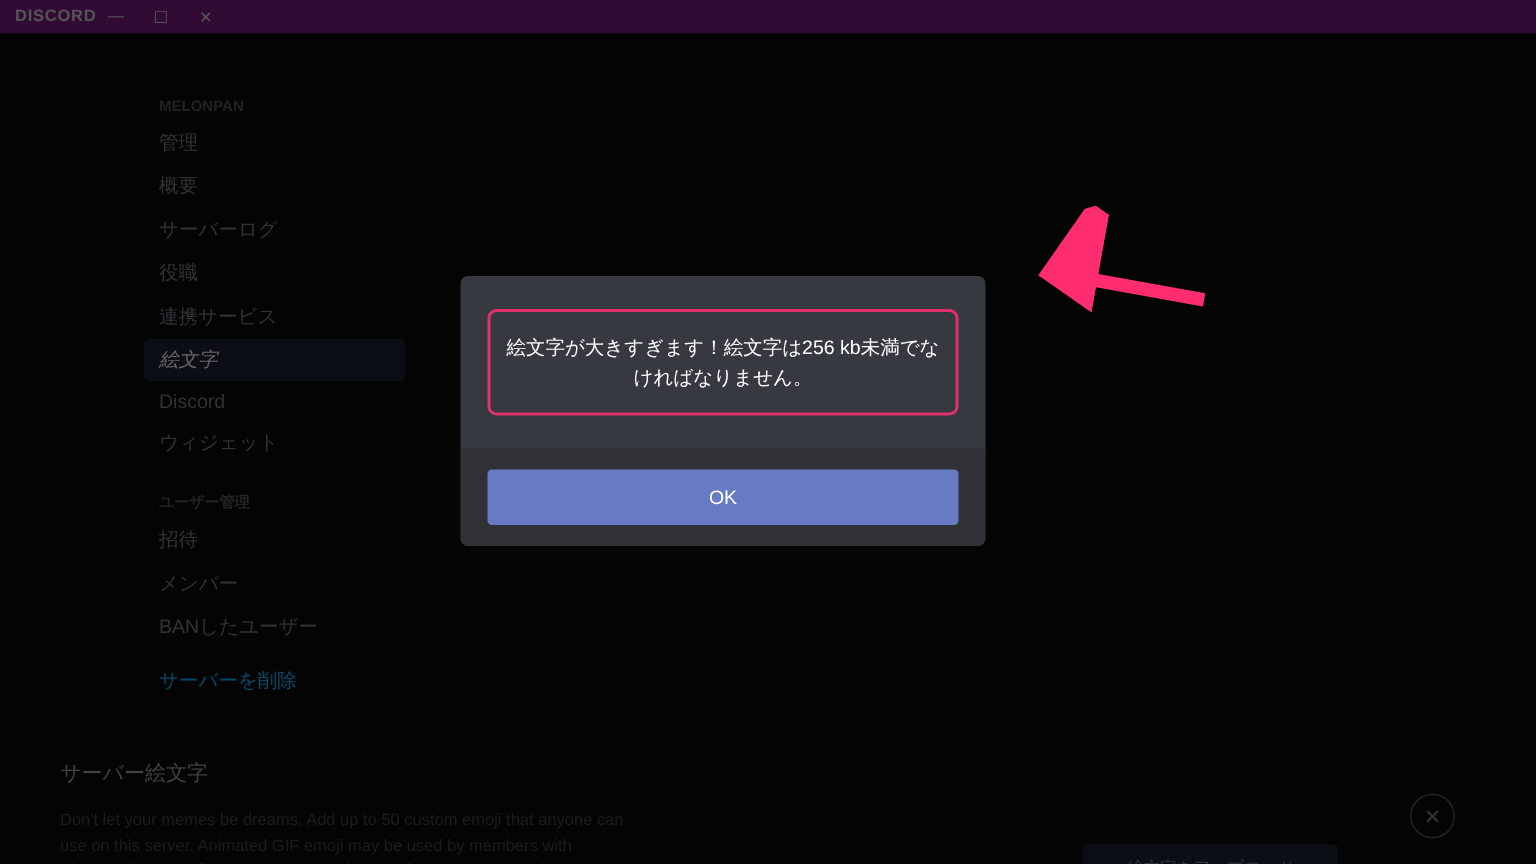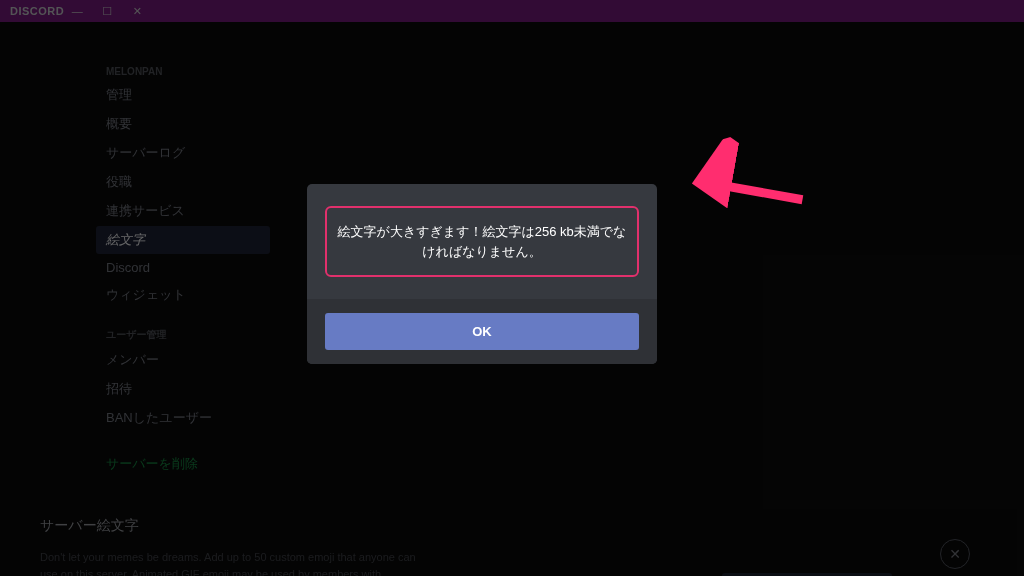--- a/index.html
+++ b/index.html
@@ -42,21 +42,21 @@
       color: #6c6f77;
       cursor: pointer;
       border-radius: 3px;
       margin-bottom: 1px;
     }
     .nav-item.selected {
       background: #1c2031;
       color: #dfe0e2;
       font-style: italic;
     }
-    .nav-item.danger { color: #15803d; margin-top: 18px; }
+    .nav-item.danger { color: #0ea5e9; margin-top: 8px; }
     .section-spacer { height: 12px; }
 
     .main {
       flex: 1;
       padding: 38px 40px 0 40px;
       position: relative;
     }
     .page-title {
       font-size: 14px;
       font-weight: 400;
@@ -139,21 +139,21 @@
       background: #2f3136;
       padding: 14px 18px;
     }
     .ok-btn {
       width: 100%;
       background: #677bc4;
       color: #fff;
       border: none;
       padding: 11px;
       font-size: 13px;
-      font-weight: 700;
+      font-weight: 400;
       border-radius: 3px;
       cursor: pointer;
     }
 
     .arrow {
       position: absolute;
       left: 698px;
       top: 160px;
       transform: rotate(35deg);
       pointer-events: none;
@@ -178,22 +178,22 @@
     <div class="nav-item">管理</div>
     <div class="nav-item">概要</div>
     <div class="nav-item">サーバーログ</div>
     <div class="nav-item">役職</div>
     <div class="nav-item">連携サービス</div>
     <div class="nav-item selected">絵文字</div>
     <div class="nav-item">Discord</div>
     <div class="nav-item">ウィジェット</div>
     <div class="section-spacer"></div>
     <div class="section-header">ユーザー管理</div>
+    <div class="nav-item">招待</div>
     <div class="nav-item">メンバー</div>
-    <div class="nav-item">招待</div>
     <div class="nav-item">BANしたユーザー</div>
     <div class="nav-item danger">サーバーを削除</div>
   </div>
 
   <div class="main">
     <div class="page-title">サーバー絵文字</div>
     <div class="description">Don't let your memes be dreams. Add up to 50 custom emoji that anyone can use on this server. Animated GIF emoji may be used by members with Discord Nitro. Emoji names must be at least 2 characters long and can only contain alphanumeric characters and underscores. Emoji must be under 256kb in size.</div>
     <button class="upload-btn">絵文字をアップロード</button>
     <div class="close-x"></div>
     <div class="close-label">ESC</div>

